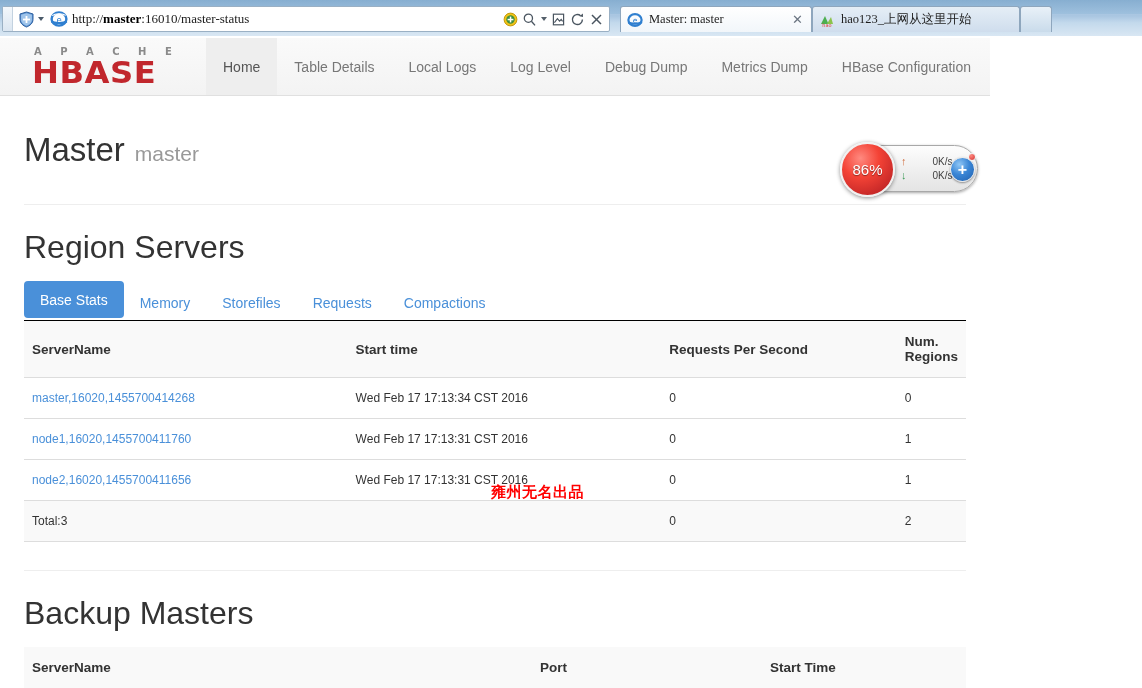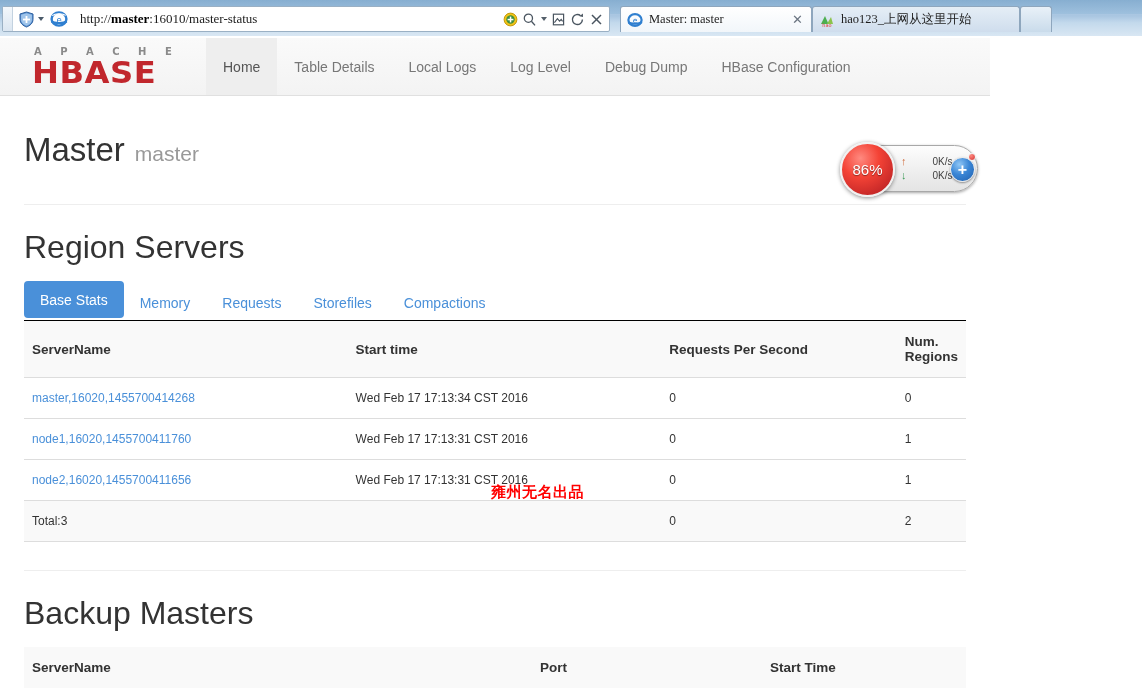--- a/index.html
+++ b/index.html
@@ -48,21 +48,21 @@
   .shield-ico svg { display:block; }
   .shield-caret {
     width:0;height:0;margin-left:3px;margin-right:4px;
     border-left:3.5px solid transparent;
     border-right:3.5px solid transparent;
     border-top:4px solid #4a5a6a;
     flex:0 0 auto;
   }
   .ie-ico { width: 18px; height: 18px; margin-left:2px; flex:0 0 auto;}
   .url-text {
-    margin-left: 12px;
+    margin-left: 4px;
     font-size: 13px;
     color: #1b1b1b;
     white-space: nowrap;
     flex: 1 1 auto;
     overflow:hidden;
     font-family: "Liberation Serif", serif;
   }
   .url-text b { color:#000; }
   .addr-icons { display:flex; align-items:center; gap:4px; margin-right:5px; flex:0 0 auto;}
   .addr-icons .ic { width:15px;height:15px; display:block; }
@@ -370,37 +370,38 @@
     <div class="brand">
       <div class="apache">A P A C H E</div>
       <div class="hbase">HBASE</div>
     </div>
     <div class="navitems">
       <a class="navitem active">Home</a>
       <a class="navitem">Table Details</a>
       <a class="navitem">Local Logs</a>
       <a class="navitem">Log Level</a>
       <a class="navitem">Debug Dump</a>
+      <a class="navitem">Metrics Dump</a>
       <a class="navitem">HBase Configuration</a>
     </div>
   </div>
 
   <div id="master-head">
     <div class="h1"><span>Master</span><small>master</small></div>
   </div>
   <div id="hr-1"></div>
 
   <div id="region-section">
     <div class="h2">Region Servers</div>
 
     <div class="tabs">
       <div class="t active">Base Stats</div>
       <div class="t">Memory</div>
+      <div class="t">Storefiles</div>
       <div class="t">Requests</div>
-      <div class="t">Storefiles</div>
       <div class="t">Compactions</div>
     </div>
 
     <table class="grid">
       <thead>
         <tr>
           <th class="c1">ServerName</th>
           <th class="c2">Start time</th>
           <th class="c3">Requests Per Second</th>
           <th>Num. Regions</th>

